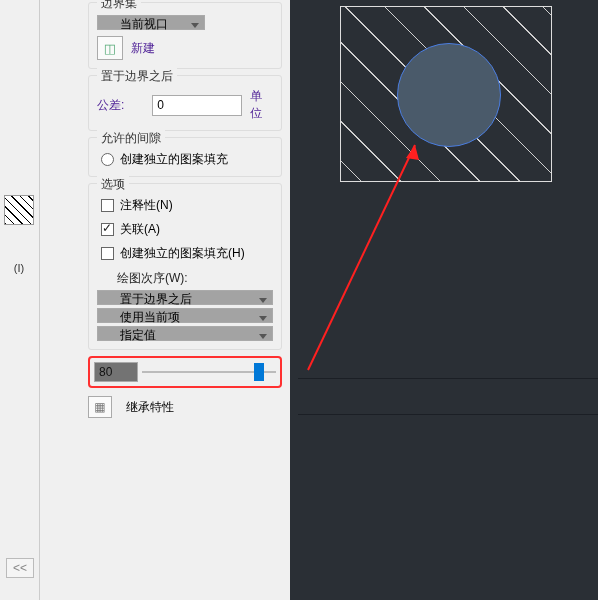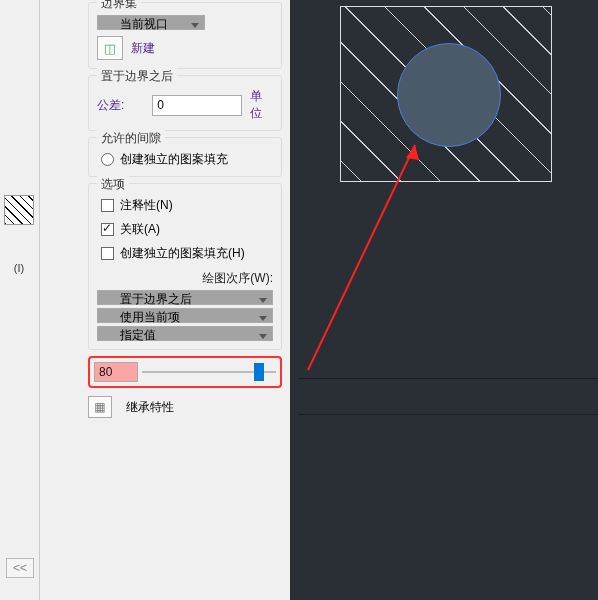--- a/index.html
+++ b/index.html
@@ -18,23 +18,23 @@
     .select.full { width: 100%; }
     .select::after { content: ""; position: absolute; right: 5px; top: 7px; border-left: 4px solid transparent; border-right: 4px solid transparent; border-top: 5px solid #555; }
     .icon-btn { width: 26px; height: 24px; border: 1px solid #aaa; background: #fafafa; display: flex; align-items: center; justify-content: center; margin-right: 8px; color: #5a7; font-size: 13px; }
     .label { color: #4c1d95; }
     .num-input { width: 90px; height: 21px; border: 1px solid #aaa; background: #fff; padding: 0 4px; }
     .radio, .check { width: 13px; height: 13px; border: 1px solid #666; background: #fff; margin-right: 6px; position: relative; flex-shrink: 0; }
     .radio { border-radius: 50%; }
     .radio.checked::after { content: ""; position: absolute; top: 2px; left: 2px; width: 7px; height: 7px; border-radius: 50%; background: #222; }
     .check.checked::after { content: "✓"; position: absolute; top: -3px; left: 0; font-size: 12px; color: #222; }
     .opt-row { display: flex; align-items: center; margin-top: 7px; margin-left: 4px; }
-    .sub-label { margin-top: 8px; margin-left: 20px; color: #222; text-align: right; }
+    .sub-label { margin-top: 8px; margin-left: 20px; color: #222; }
     .highlight-row { border: 2px solid #ff3030; border-radius: 4px; margin: 6px 8px 6px 48px; padding: 4px; display: flex; align-items: center; }
-    .val-input { width: 44px; height: 20px; border: 1px solid #aaa; background: #fca5a5; padding: 0 4px; color: #111; }
+    .val-input { width: 44px; height: 20px; border: 1px solid #aaa; background: #737373; padding: 0 4px; color: #111; }
     .slider { flex: 1; height: 20px; margin-left: 4px; position: relative; }
     .slider-track { position: absolute; top: 9px; left: 0; right: 0; height: 2px; background: #bbb; }
     .slider-thumb { position: absolute; top: 1px; width: 10px; height: 18px; background: #0078d7; }
     .inherit-row { display: flex; align-items: center; margin: 8px 8px 0 48px; }
     .small-icon { width: 24px; height: 22px; border: 1px solid #aaa; background: #fafafa; margin-right: 14px; display: flex; align-items: center; justify-content: center; color: #777; }
     .canvas { flex: 1; background: #2a2f35; position: relative; }
     .cad-box { position: absolute; top: 6px; left: 50px; width: 212px; height: 176px; border: 1px solid #ddd; overflow: hidden; }
     .cad-hatch { position: absolute; inset: -30px;
       background-image: repeating-linear-gradient(45deg, #cfcfcf 0, #cfcfcf 1px, transparent 1px, transparent 28px); }
     .cad-circle { position: absolute; top: 36px; left: 56px; width: 104px; height: 104px; border-radius: 50%; background: #4a5a6a; border: 1px solid #4a7de0; }

